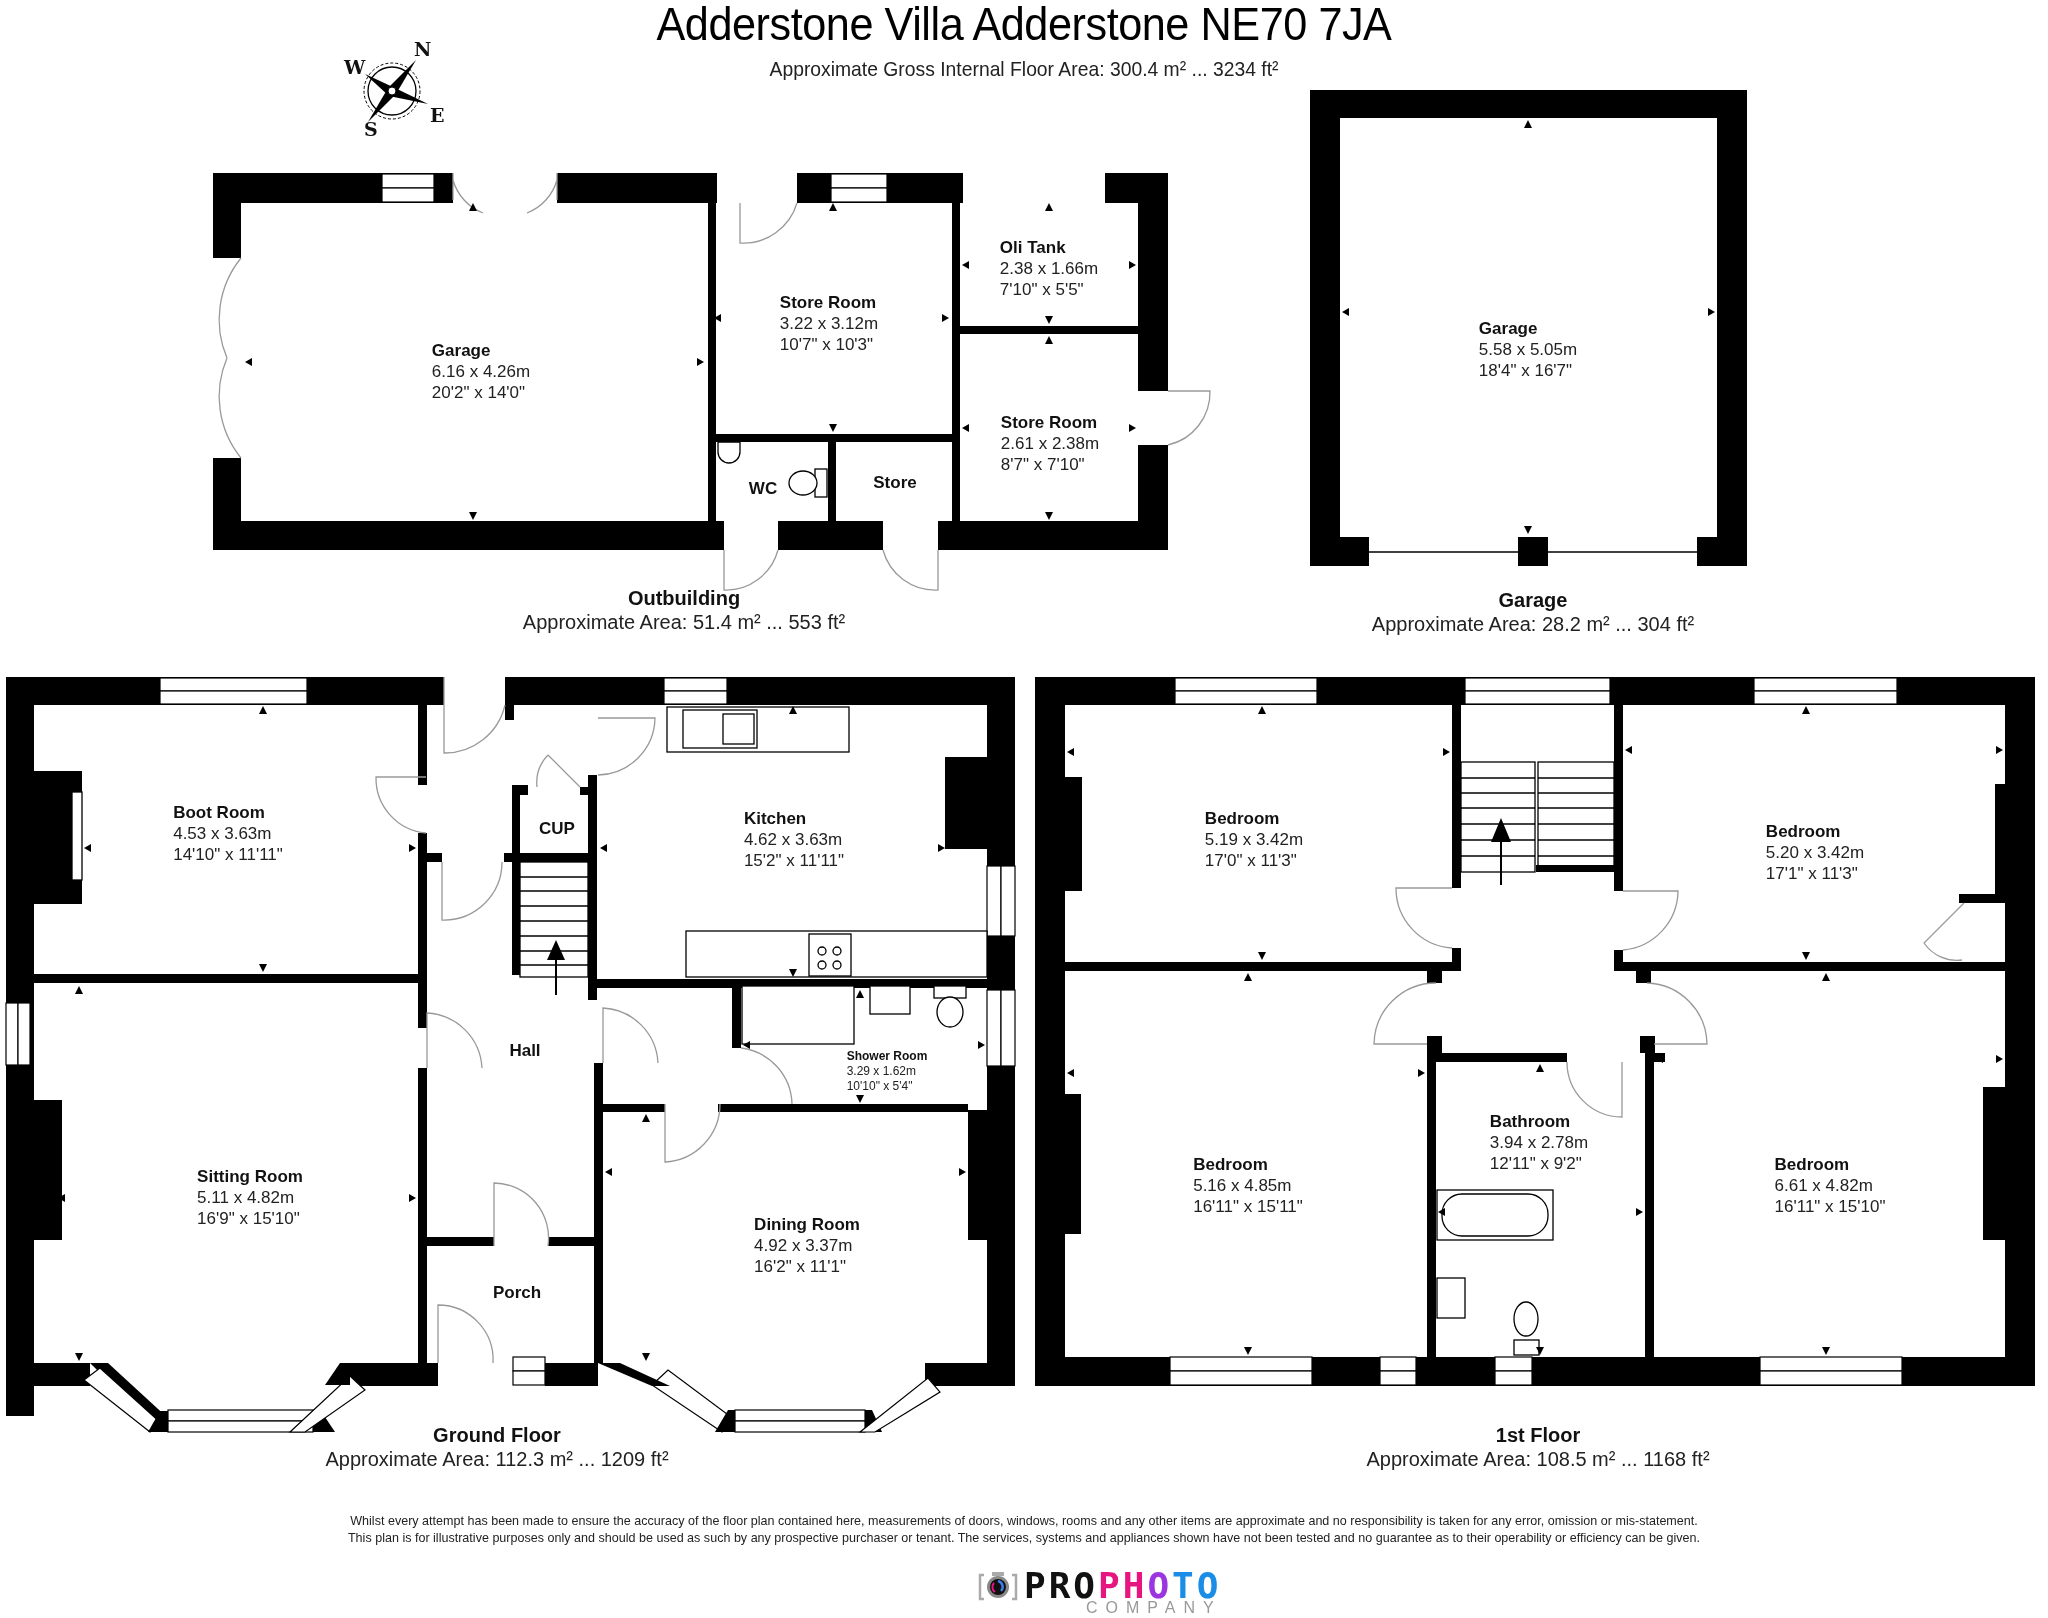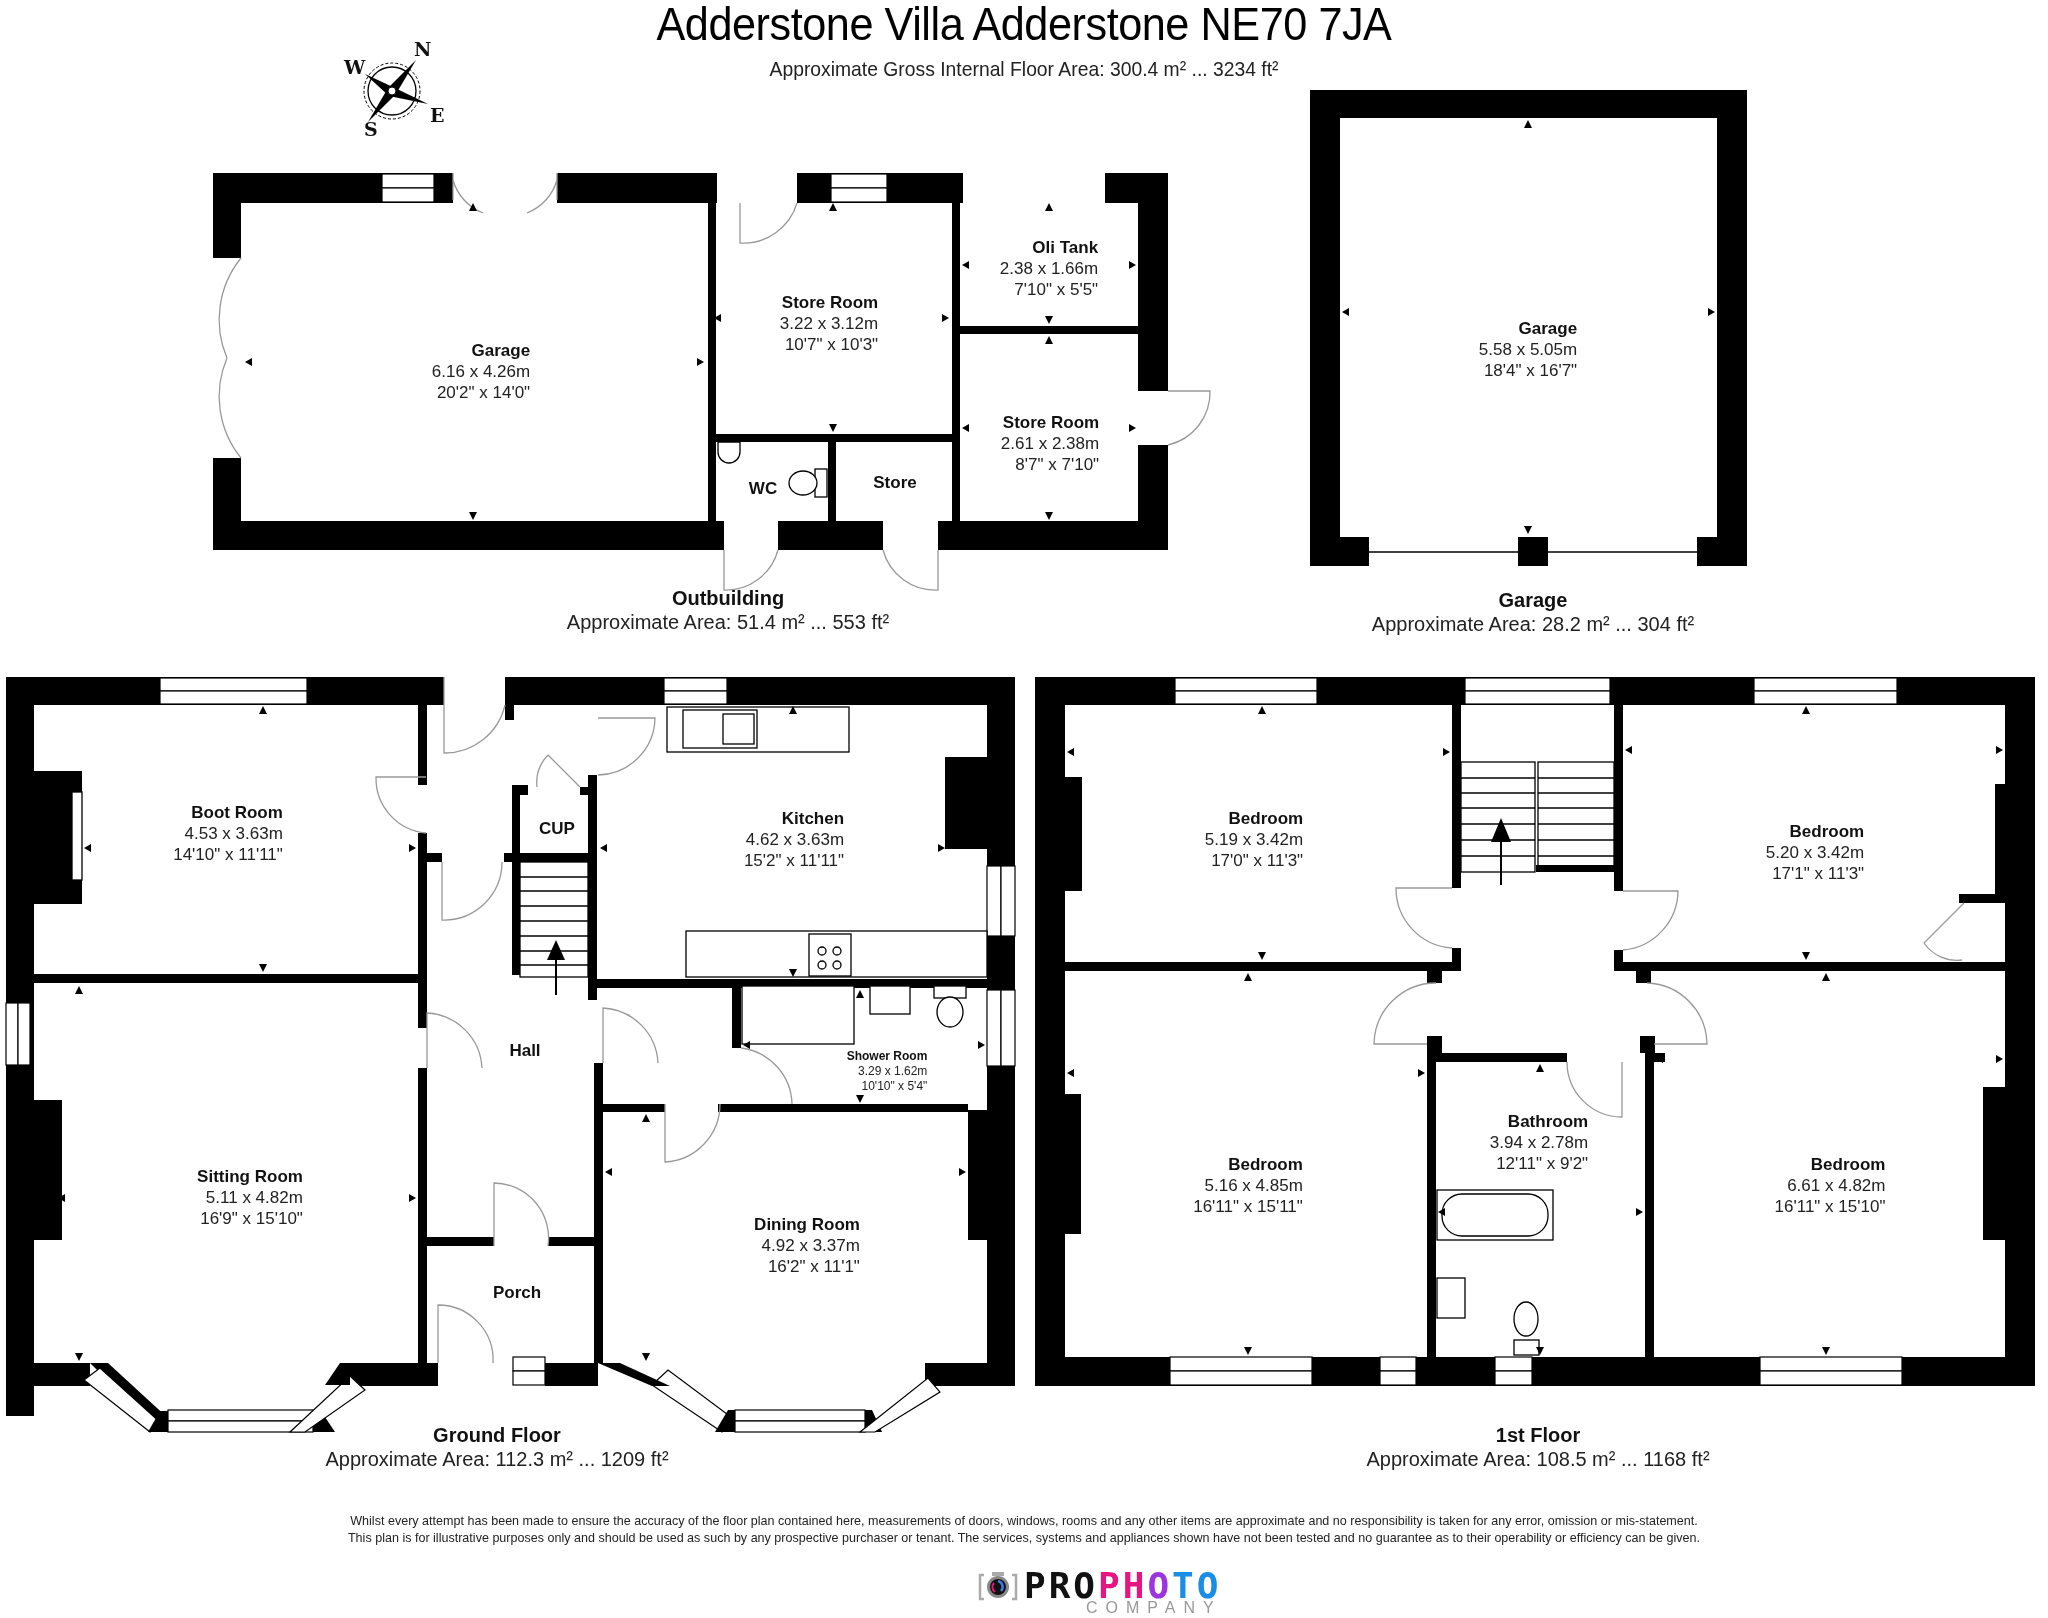--- a/index.html
+++ b/index.html
@@ -1,21 +1,21 @@
 <!DOCTYPE html>
 <html><head>
 <meta charset="utf-8">
 <style>
   html, body { margin:0; padding:0; background:#ffffff; }
   body { width:2048px; height:1618px; position:relative; overflow:hidden; font-family:"Liberation Sans", sans-serif; color:#111; }
   .abs { position:absolute; }
   #plan { position:absolute; left:0; top:0; width:2048px; height:1618px; }
   .title { left:0; width:2048px; top:-4px; text-align:center; font-size:47px; letter-spacing:-0.5px; color:#000; transform:scaleX(0.92); }
   .subtitle { left:0; width:2048px; top:57px; text-align:center; font-size:21px; color:#222; transform:scaleX(0.92); }
-  .room { text-align:right; line-height:21px; font-size:17px; color:#222; transform:translateX(-50%); white-space:nowrap; }
+  .room { text-align:left; line-height:21px; font-size:17px; color:#222; transform:translateX(-50%); white-space:nowrap; }
   .room .rn { font-weight:bold; color:#111; }
   .room.small { font-size:12px; line-height:15px; }
   .section { text-align:center; transform:translateX(-50%); white-space:nowrap; line-height:24px; }
   .section .sn { font-weight:bold; font-size:20px; color:#111; }
   .section .sa { font-size:20px; color:#222; }
   .disclaimer { left:0; width:2048px; top:1512px; text-align:center; font-size:13.5px; line-height:17px; color:#222; transform:scaleX(0.93); }
   .logo { left:978px; top:1565px; width:220px; height:50px; }
   .logo .word { position:absolute; left:46px; top:0px; font-size:36px; font-weight:bold; letter-spacing:3px; font-family:"DejaVu Sans Mono", monospace; }
   .logo .company { position:absolute; left:108px; top:34px; font-size:16px; letter-spacing:8px; color:#999; }
   .c-black { color:#111; } .c-mag { color:#e6157f; } .c-vio { color:#9b35e0; } .c-blue { color:#1a8de6; }
@@ -371,21 +371,21 @@
   <div class="rn">Store Room</div>
   <div>2.61 x 2.38m</div>
   <div>8'7" x 7'10"</div>
 </div>
 <div class="abs room" style="left:755px;top:478px;margin-left:8px;">
   <div class="rn">WC</div>
 </div>
 <div class="abs room" style="left:895px;top:472px;">
   <div class="rn">Store</div>
 </div>
-<div class="abs section" style="left:684px;top:586px;margin-left:44px;">
+<div class="abs section" style="left:684px;top:586px;">
   <div class="sn">Outbuilding</div>
   <div class="sa">Approximate Area: 51.4 m² ... 553 ft²</div>
 </div>
 
 <div class="abs room" style="left:1528px;top:318px;">
   <div class="rn">Garage</div>
   <div>5.58 x 5.05m</div>
   <div>18'4" x 16'7"</div>
 </div>
 <div class="abs section" style="left:1533px;top:588px;">

